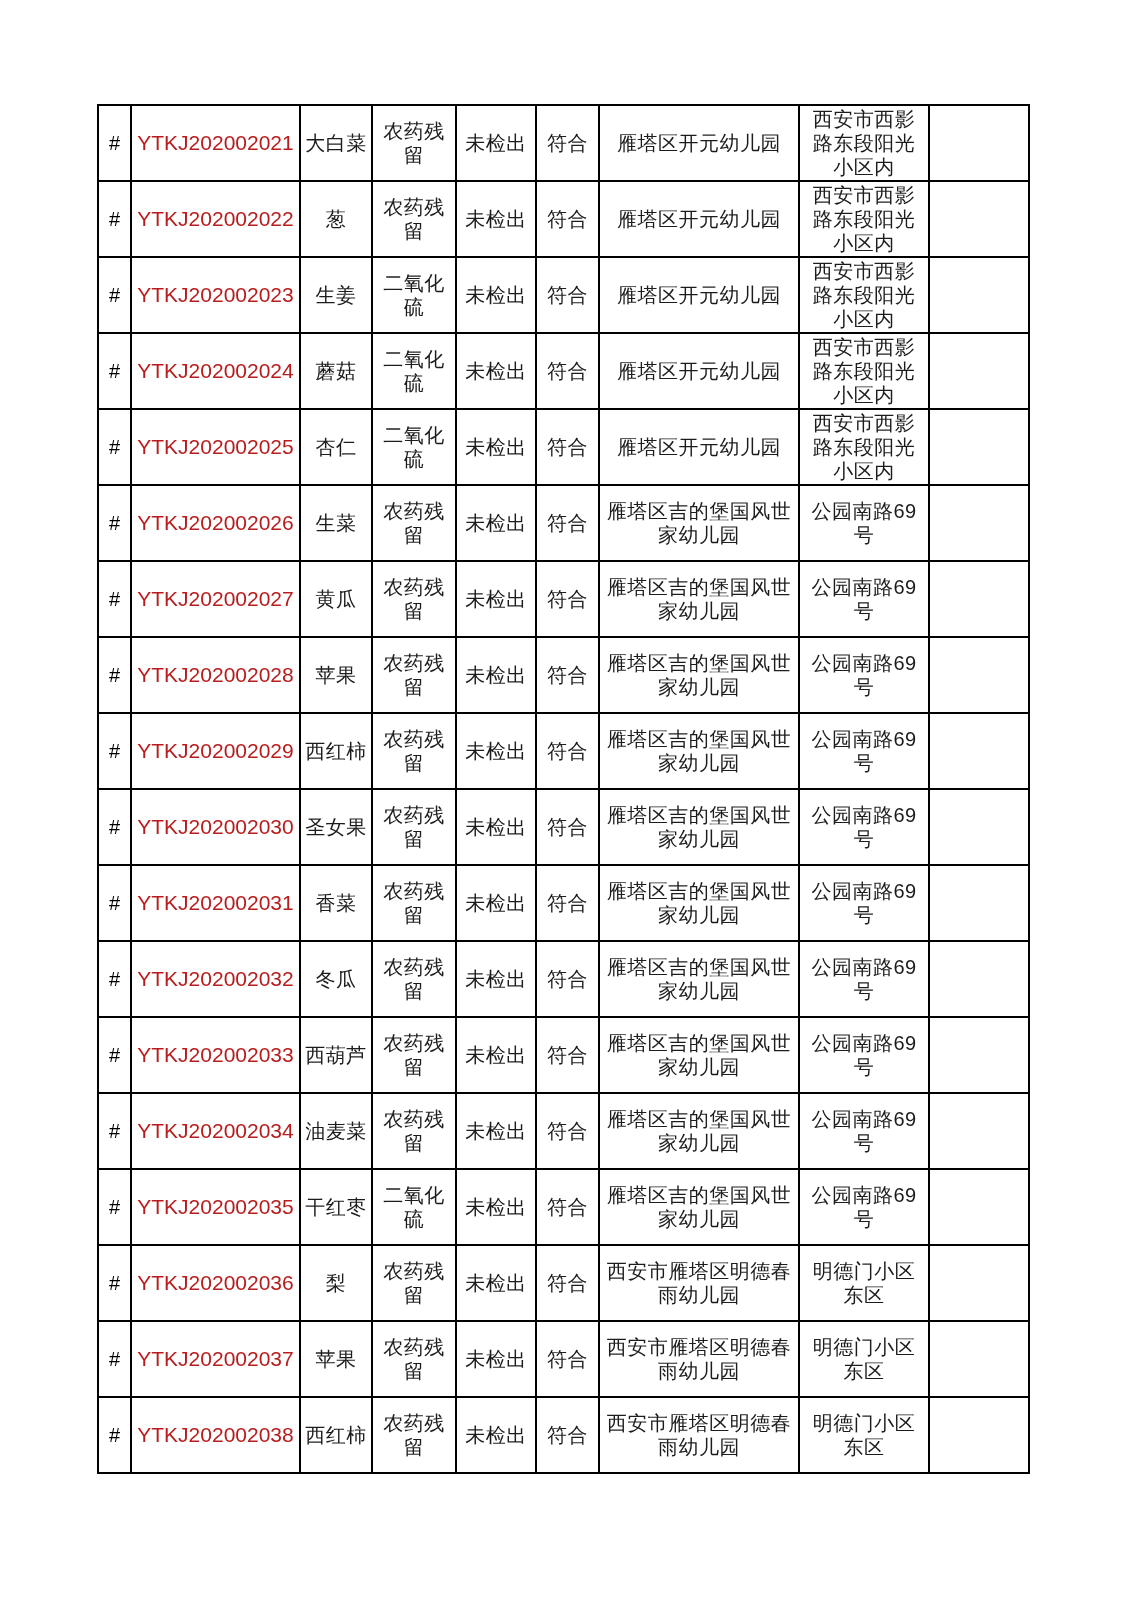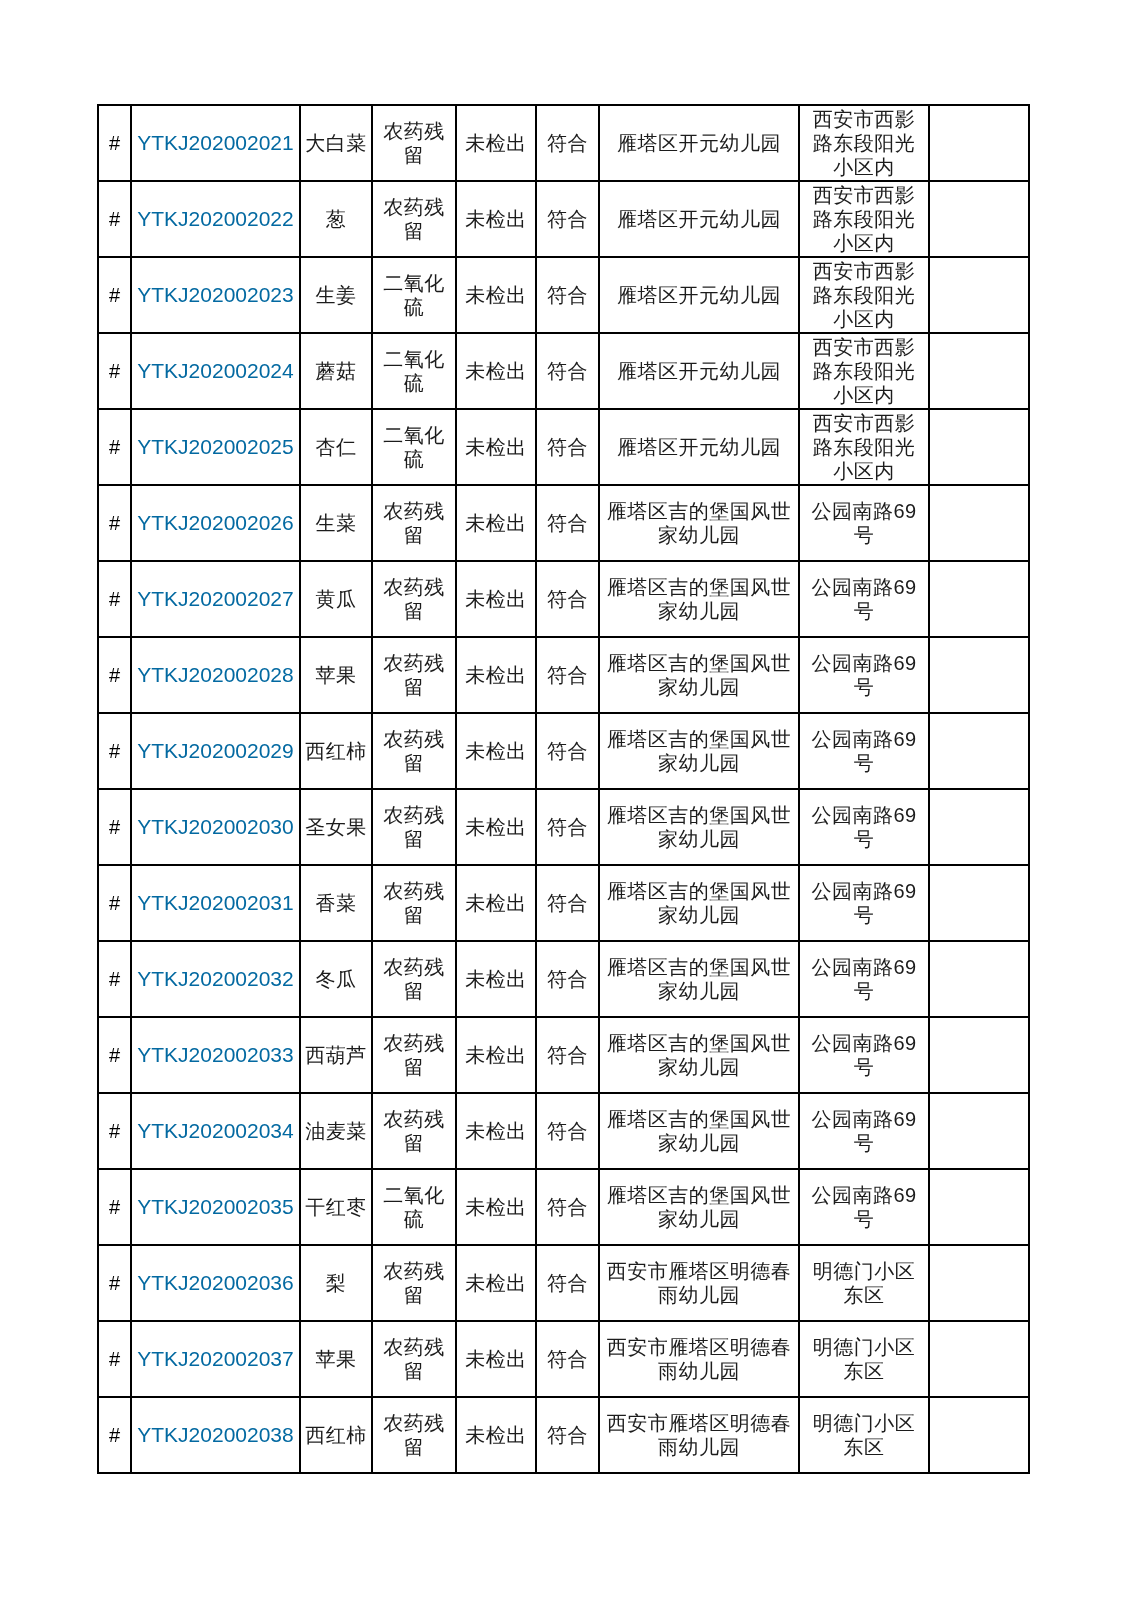--- a/index.html
+++ b/index.html
@@ -50,21 +50,21 @@
     font-family: "Liberation Sans", sans-serif;
     font-size: 20px;
     letter-spacing: 0;
     color: #000000;
     padding: 0 2px;
   }
   table.results td.col-sample-id {
     font-family: "Liberation Sans", sans-serif;
     font-size: 21px;
     letter-spacing: 0;
-    color: #0369a1;
+    color: #b91c1c;
     white-space: nowrap;
   }
   table.results td.col-blank {
     padding: 0;
   }
 </style>
 </head>
 <body>
 
 <div class="page">

